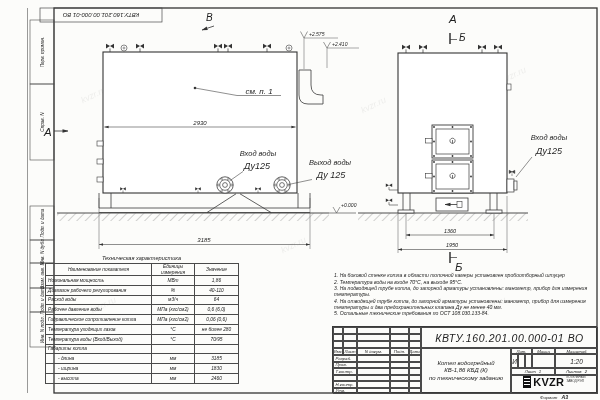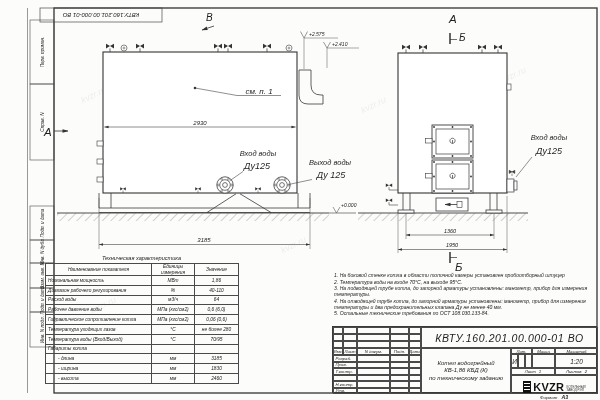--- a/index.html
+++ b/index.html
@@ -27,21 +27,21 @@
   .notes div{margin-bottom:.6px}
   
   .tb{position:absolute;left:332px;top:326px;width:265px;height:67px;border:1.1px solid #3a3a3a}
   .c{position:absolute;border:0.5px solid #4a4a4a;display:flex;align-items:center;
     justify-content:center;font-style:italic;font-size:4.3px;color:#222;overflow:hidden;white-space:nowrap}
   .c.left{justify-content:flex-start;padding-left:1.5px}
   .docnum{font-size:10.5px;letter-spacing:.6px;font-style:italic}
   .name{flex-direction:column;font-size:6px;line-height:1.18;text-align:center}
   .val{font-size:6.5px}
   .sheetrow .lbl{font-size:4.3px;margin-right:3px}
-  .logo{display:flex;align-items:flex-end;justify-content:center;font-style:normal}
+  .logo{display:flex;align-items:flex-start;justify-content:center;font-style:normal}
   .logo-ic{width:8px;height:12px;background:#111;margin-right:2px;position:relative}
   .logo-ic:before{content:"";position:absolute;left:1px;top:2px;width:6px;height:1.2px;background:#fff;
     box-shadow:0 3px 0 #fff,0 6px 0 #fff}
   .logo-kvzr{font-weight:bold;font-size:11px;letter-spacing:.3px;color:#111}
   .logo-sub{margin-left:2px;font-size:3.1px;line-height:1.15;color:#333;text-align:left;font-style:normal}
   .fmt{position:absolute;left:540px;top:393.5px;font-style:italic;font-size:4.4px;color:#222}
   .fmt b{font-size:5.2px;margin-left:4px}
 </style>
 </head>
 <body>

